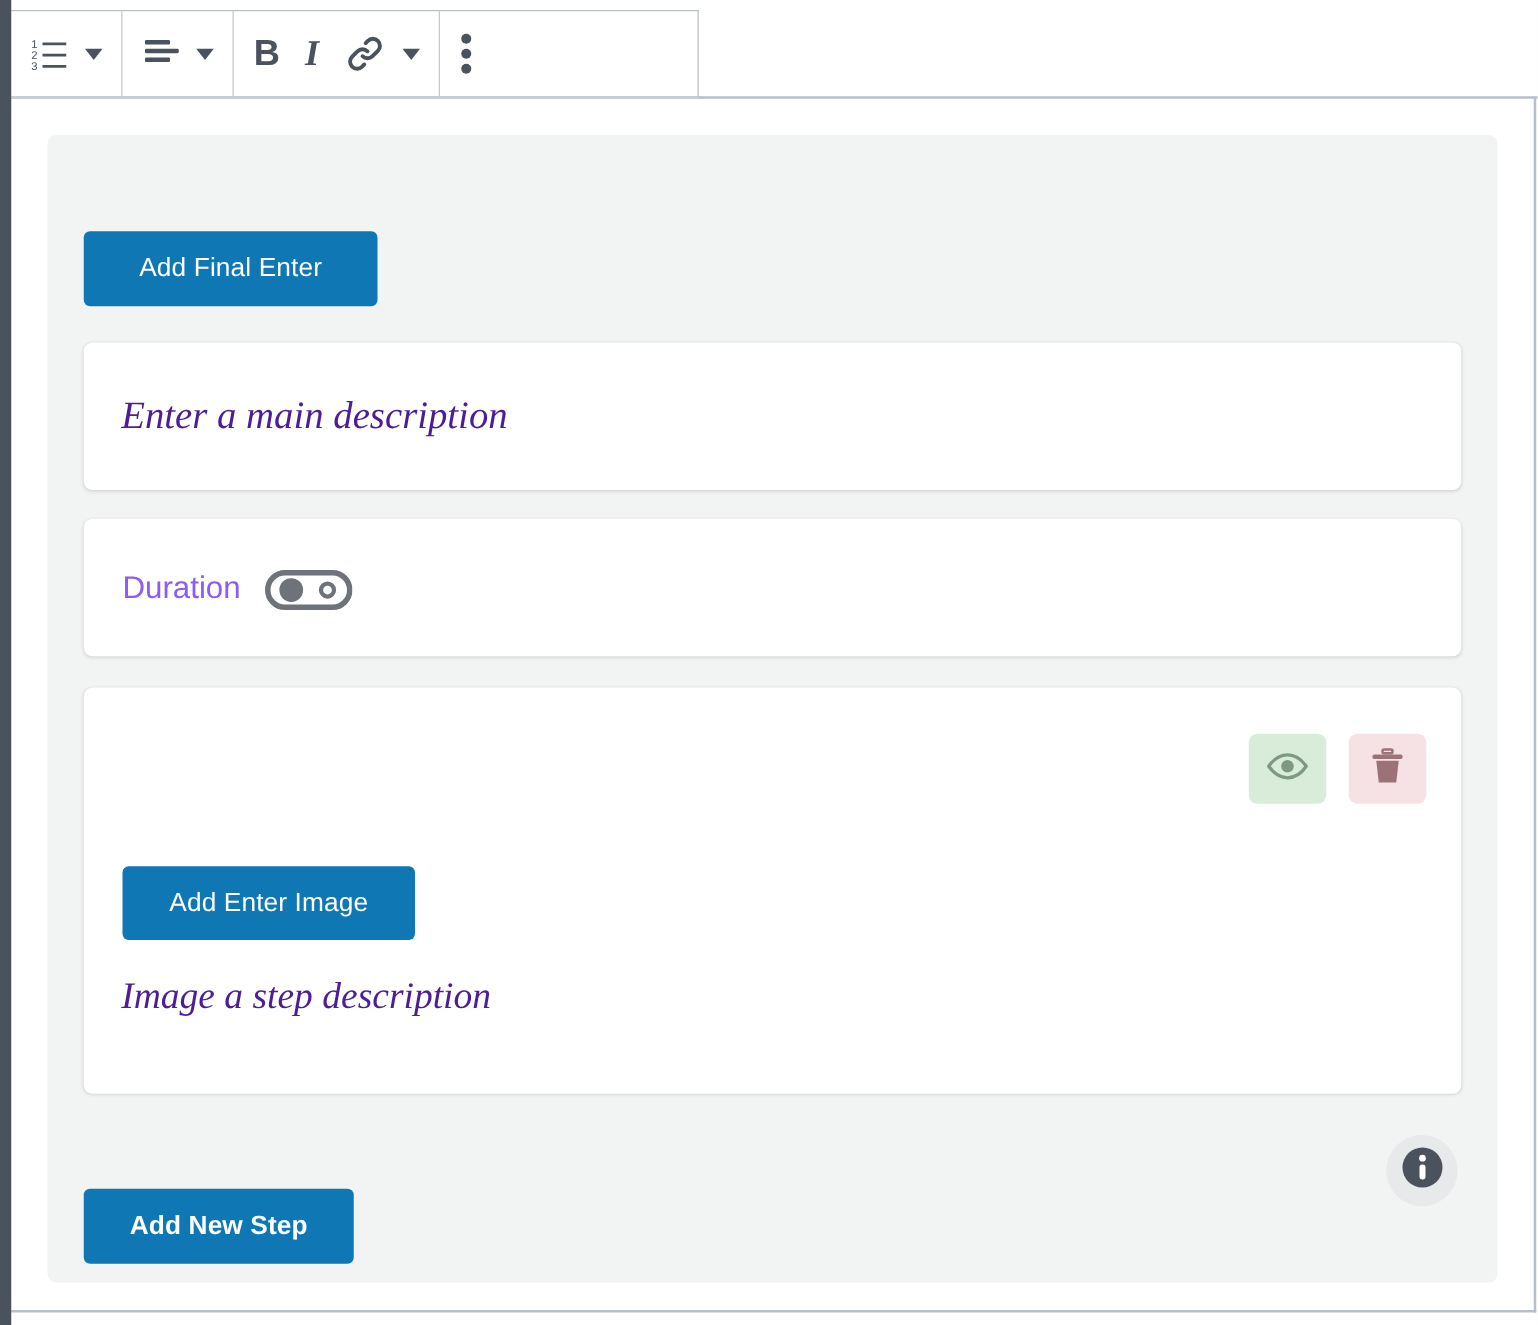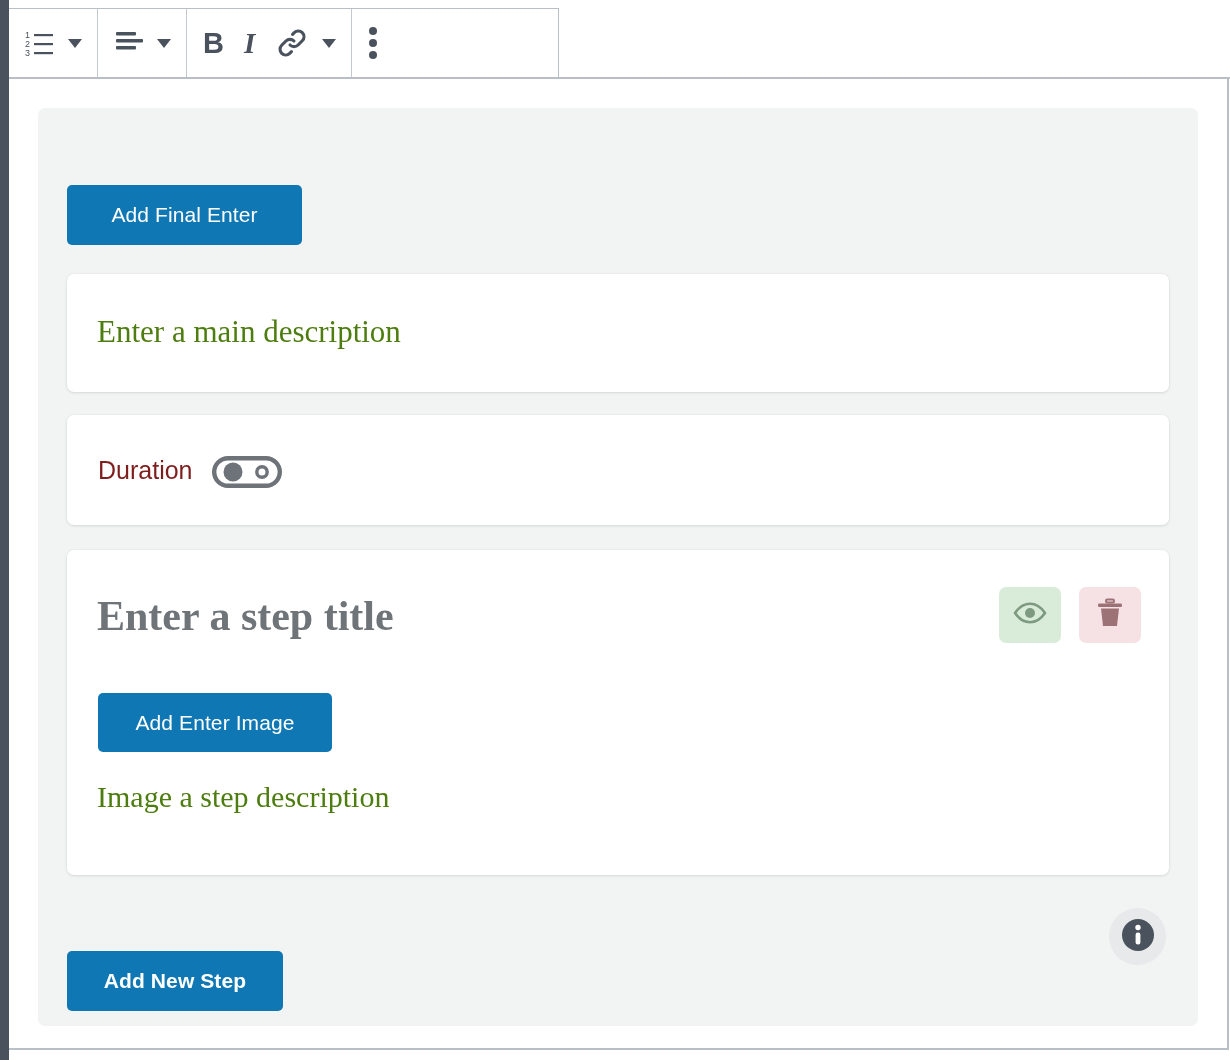--- a/index.html
+++ b/index.html
@@ -140,35 +140,36 @@
     left: 67px; top: 415px;
     width: 1102px; height: 110px;
   }
   #step-card {
     left: 67px; top: 550px;
     width: 1102px; height: 325px;
   }
 
   .placeholder-serif {
     font-family: "Liberation Serif", serif;
-    color: #4d7c0f;
+    color: #4c1d95;
+    font-style: italic;
   }
 
   #main-description-text {
     position: absolute;
     left: 30px; top: 40px;
     font-size: 31px;
   }
 
   
   #duration-label {
     position: absolute;
     left: 31px; top: 41px;
     font-size: 25px;
-    color: #7f1d1d;
+    color: #8b5cf6;
     font-family: "Liberation Sans", sans-serif;
   }
   #duration-toggle {
     position: absolute;
     left: 145px; top: 41px;
     width: 70px; height: 32px;
     cursor: pointer;
   }
 
   
@@ -320,21 +321,20 @@
     <svg width="70" height="32" viewBox="0 0 70 32" aria-hidden="true">
       <rect x="2.2" y="2.2" width="65.6" height="27.6" rx="13.8" fill="none" stroke="#6d7378" stroke-width="4.4"></rect>
       <circle cx="21" cy="16" r="9.5" fill="#6d7378"></circle>
       <circle cx="50" cy="16" r="5.2" fill="none" stroke="#6d7378" stroke-width="3.4"></circle>
     </svg>
   </div>
 </div>
 
 <div class="card" id="step-card">
 
-  <div id="step-title">Enter a step title</div>
 
   <div class="icon-square" id="preview-step-button">
     <span>
       <svg width="34" height="24" viewBox="0 0 34 24" fill="none" aria-hidden="true">
         <path d="M2 12c4.2-6.2 9.4-9.2 15-9.2S27.8 5.8 32 12c-4.2 6.2-9.4 9.2-15 9.2S6.2 18.2 2 12z" stroke="#7d9a80" stroke-width="2.6" stroke-linejoin="round"></path>
         <circle cx="17" cy="12" r="5" fill="#7d9a80"></circle>
       </svg>
     </span>
   </div>
 

